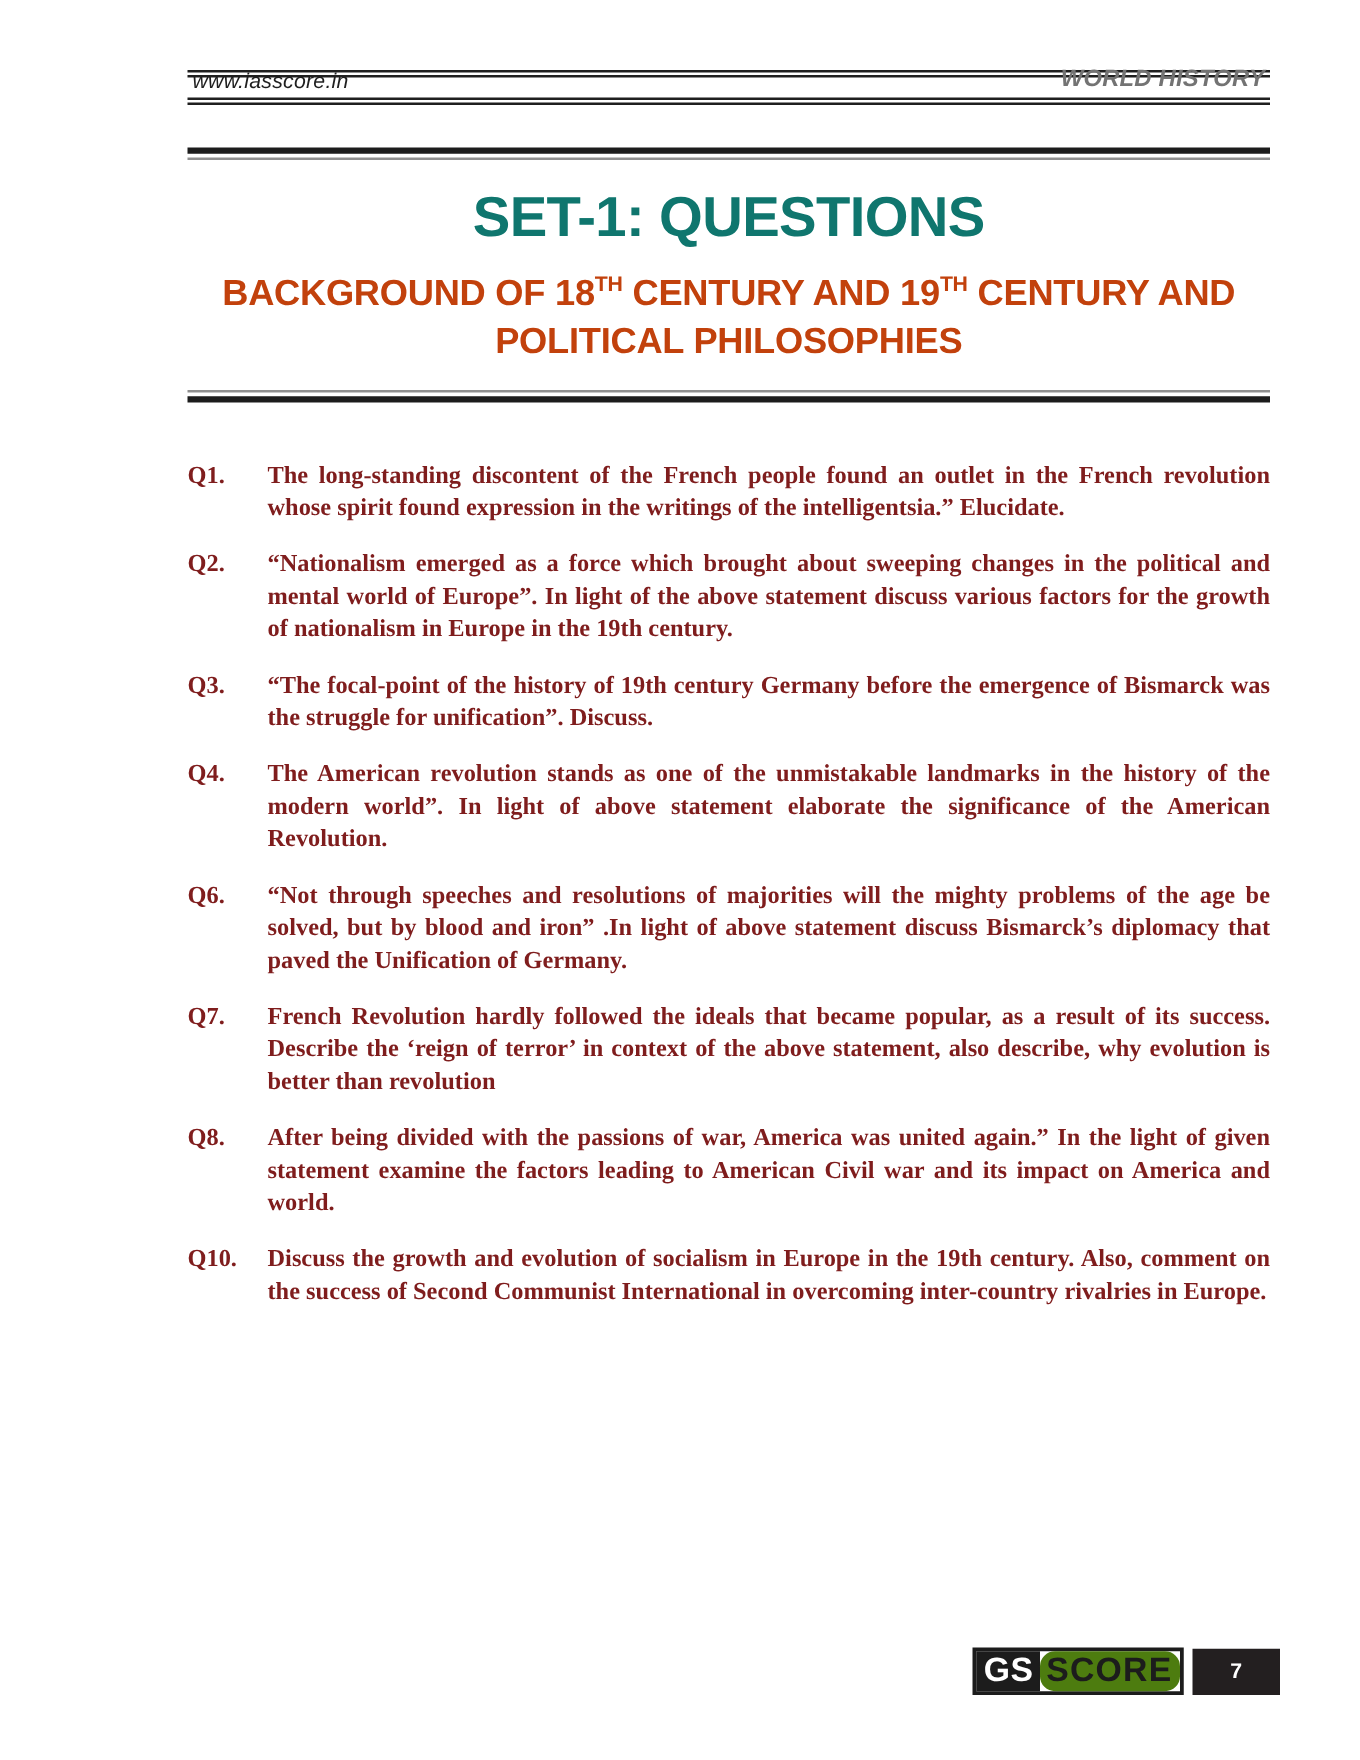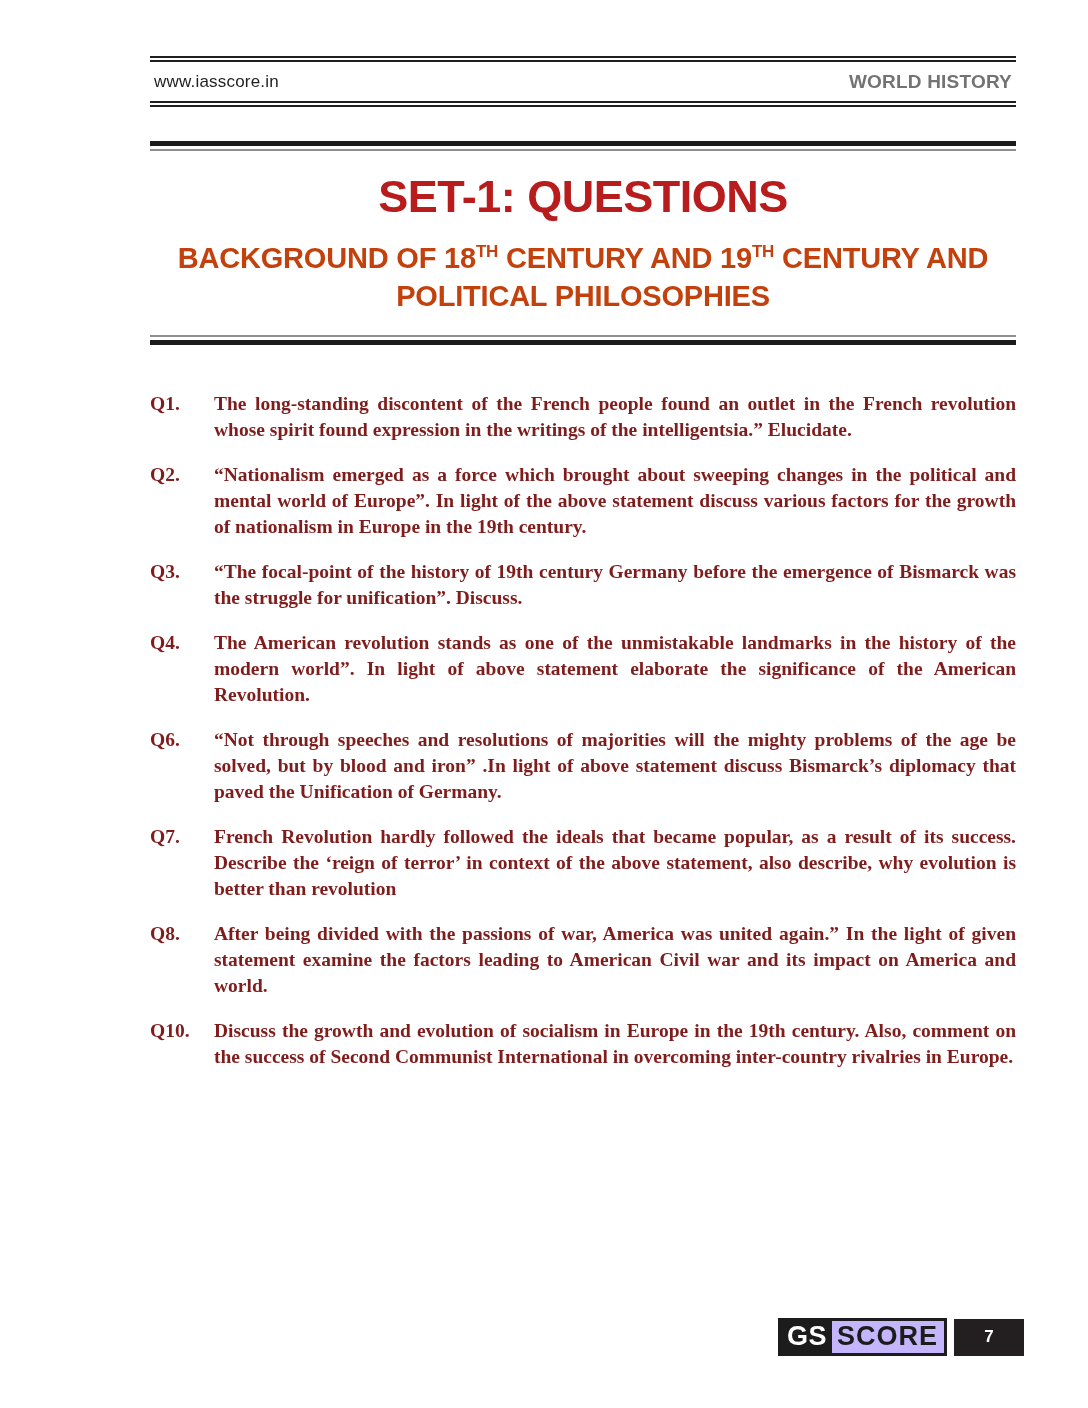--- a/index.html
+++ b/index.html
@@ -24,23 +24,24 @@
   
   .page-header { margin-top: 56px; }
   .dbl-rule {
     height: 6px;
     border-top: 2px solid #1f1f1f;
     border-bottom: 2px solid #1f1f1f;
   }
   .header-row {
     display: flex;
     justify-content: space-between;
-    align-items: center;
+    align-items: flex-end;
     padding: 4px 4px 3px 4px;
-    height: 39px;
+    height: 16px;
+    font-style: italic;
   }
   .header-site {
     font-size: 17px;
     letter-spacing: 0.2px;
     color: #1f1f1f;
   }
   .header-subject {
     font-size: 19px;
     font-weight: bold;
     letter-spacing: 0.2px;
@@ -58,21 +59,21 @@
   .rule-thick-bottom .bar-gap { height: 3px; }
   .rule-thick-bottom .bar-thick { height: 5px; background: #1c1c1c; }
 
   
   .doc-title {
     margin-top: 20px;
     text-align: center;
     font-size: 45px;
     font-weight: bold;
     letter-spacing: -0.5px;
-    color: #b91c1c;
+    color: #0f766e;
   }
   .doc-subtitle {
     margin-top: 16px;
     text-align: center;
     font-size: 29px;
     font-weight: bold;
     line-height: 38px;
     letter-spacing: -0.2px;
     color: #c2410c;
   }
@@ -124,24 +125,25 @@
     font-size: 27px;
     line-height: 31px;
   }
   .logo-gs {
     background: #1c1c1c;
     color: #ffffff;
     padding: 0 5px 1px 6px;
     letter-spacing: 0.5px;
   }
   .logo-score {
-    background: #c4b5fd;
+    background: #4d7c0f;
     color: #1c1c1c;
     padding: 0 6px 1px 5px;
     letter-spacing: 1px;
+    border-radius: 12px;
   }
   .page-number-box {
     width: 70px;
     height: 37px;
     background: #231f20;
     color: #ffffff;
     display: flex;
     align-items: center;
     justify-content: center;
     font-size: 17px;

